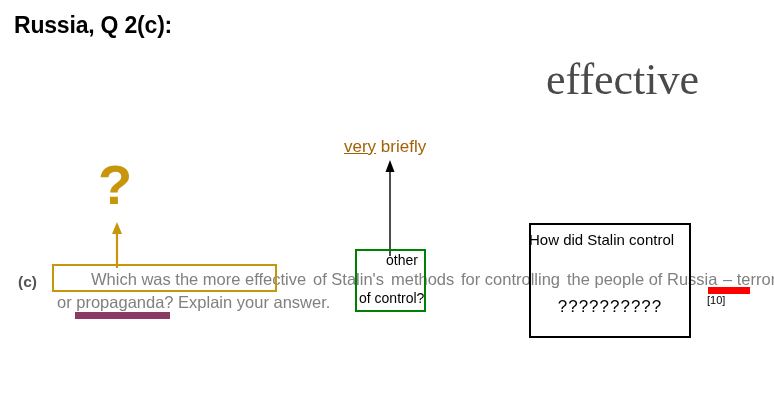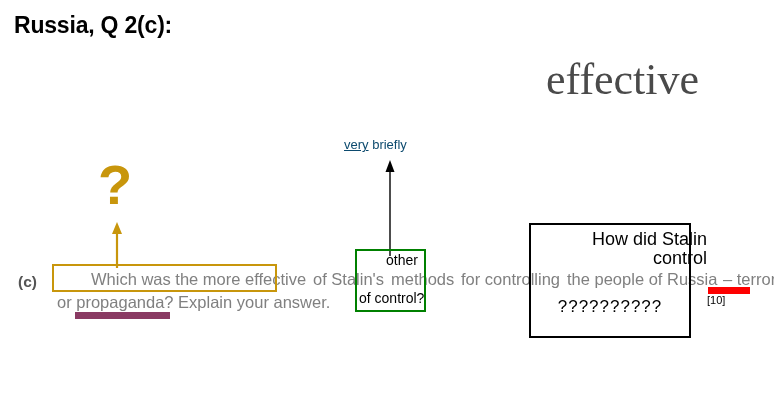--- a/index.html
+++ b/index.html
@@ -36,22 +36,22 @@
     font-size: 44px;
     color: #4a4a4a;
     white-space: nowrap;
   }
 
   
   #very-briefly {
     position: absolute;
     left: 344px;
     top: 137px;
-    font-size: 13px;
-    color: #0c4a6e;
+    font-size: 17px;
+    color: #a16207;
     white-space: nowrap;
   }
   #very-briefly .u { text-decoration: underline; }
 
   
   #black-arrow {
     position: absolute;
     left: 378px;
     top: 160px;
     width: 24px;
@@ -179,25 +179,24 @@
     width: 162px;
     height: 115px;
     border: 2px solid #000000;
     box-sizing: border-box;
   }
   #black-line-1 {
     position: absolute;
     left: 529px;
     top: 230px;
     width: 162px;
-    text-align: right;
-    font-size: 18px;
+    text-align: left;
+    font-size: 15px;
     color: #000000;
     line-height: 19px;
-    padding-left: 16px;
   }
   #black-line-2 {
     position: absolute;
     left: 529px;
     top: 297px;
     width: 162px;
     text-align: center;
     font-size: 17px;
     color: #000000;
     letter-spacing: 1px;

